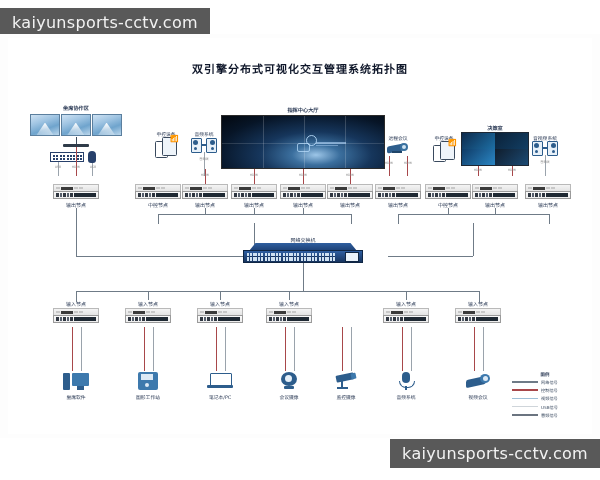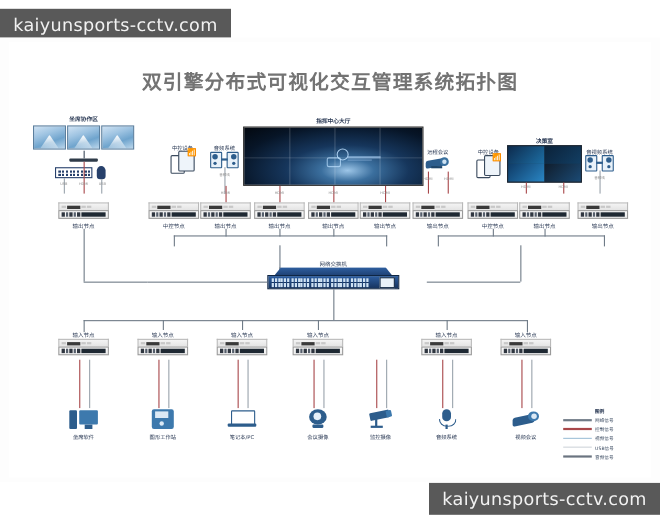--- a/index.html
+++ b/index.html
@@ -23,21 +23,21 @@
 
   
   .canvas{
     position:absolute;left:0;top:34px;width:600px;height:404px;
     background:#fdfdfd;
   }
   .canvas-inner{position:absolute;left:8px;top:4px;width:584px;height:396px;background:#fff;}
 
   .title{
     position:absolute;left:0;right:0;top:22px;text-align:center;
-    font-size:18px;font-weight:bold;color:#737373;letter-spacing:1px;
+    font-size:11px;font-weight:bold;color:#0f172a;letter-spacing:1px;
     font-family:"DejaVu Sans","Liberation Sans",sans-serif;
   }
 
   
   .abs{position:absolute;}
 
   .zone-label{
     position:absolute;text-align:center;color:#2b3a55;
     font-size:5.2px;font-weight:bold;white-space:nowrap;
     transform:translateX(-50%);

